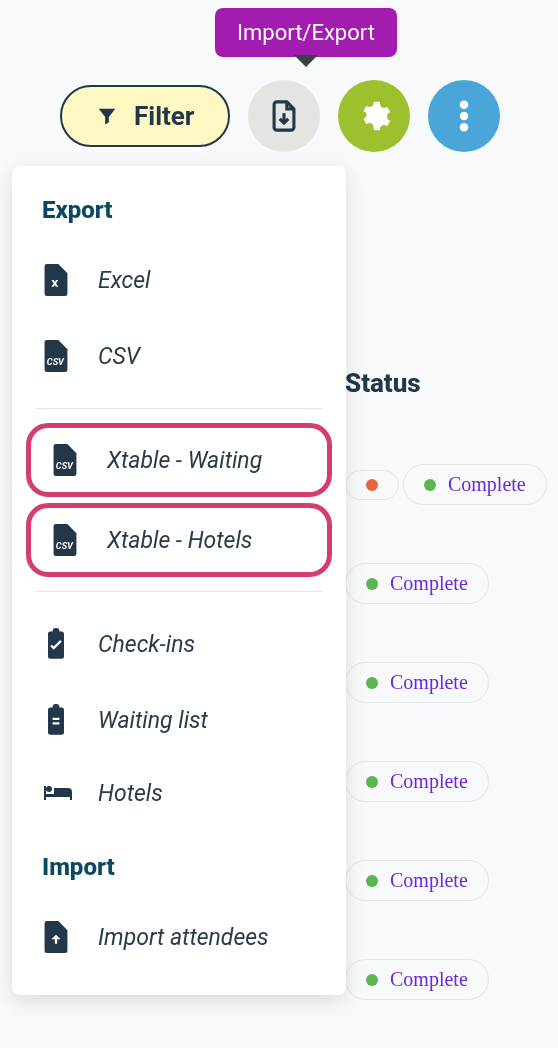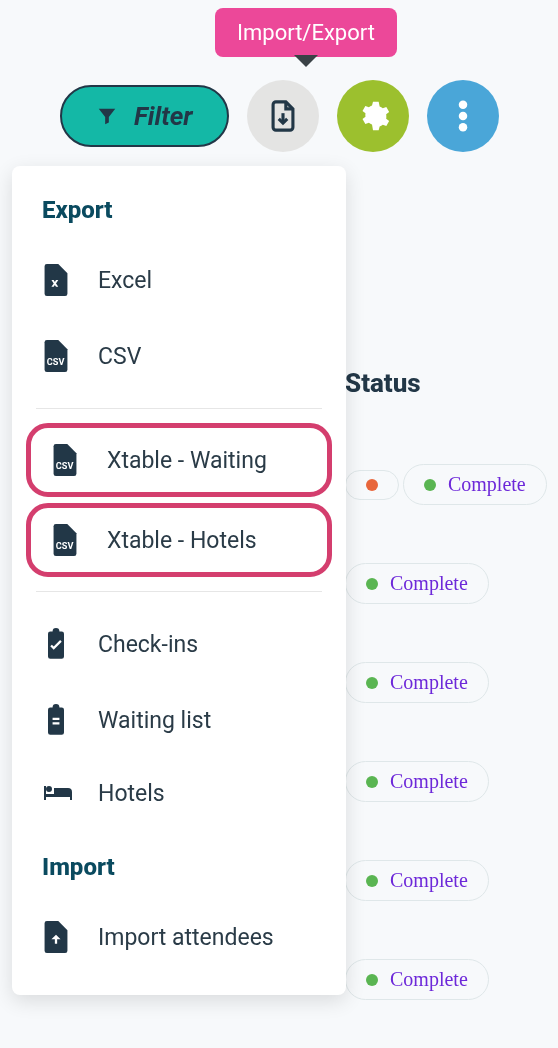--- a/index.html
+++ b/index.html
@@ -10,21 +10,21 @@
       height: 1048px;
       position: relative;
       overflow: hidden;
     }
 
     
     .tooltip {
       position: absolute;
       top: 8px;
       left: 215px;
-      background: #ec4899;
+      background: #a21caf;
       color: #fff;
       font-size: 22px;
       padding: 12px 22px;
       border-radius: 8px;
       z-index: 20;
     }
     .tooltip::after {
       content: "";
       position: absolute;
       bottom: -10px;
@@ -42,26 +42,25 @@
       left: 60px;
       display: flex;
       align-items: center;
       gap: 18px;
       z-index: 5;
     }
     .filter-btn {
       display: flex;
       align-items: center;
       gap: 16px;
-      background: #14b8a6;
+      background: #fef9c3;
       border: 2px solid #223747;
       border-radius: 999px;
       padding: 14px 34px;
       cursor: pointer;
-      font-style: italic;
     }
     .filter-btn .icon { color: #223747; }
     .filter-btn .label {
       font-size: 26px;
       font-weight: 700;
       color: #223747;
     }
     .circle-btn {
       width: 72px;
       height: 72px;
@@ -92,20 +91,21 @@
       font-weight: 800;
       font-size: 24px;
       padding: 0 24px 18px 30px;
     }
     .menu-item {
       display: flex;
       align-items: center;
       gap: 24px;
       padding: 22px 30px;
       cursor: pointer;
+      font-style: italic;
     }
     .menu-item .icon { width: 32px; color: #223747; flex-shrink: 0; }
     .menu-item .label {
       font-size: 23px;
       color: #2a3b47;
     }
     .menu-item.highlighted {
       border: 5px solid #d43e6e;
       border-radius: 22px;
       margin: 6px 14px;

